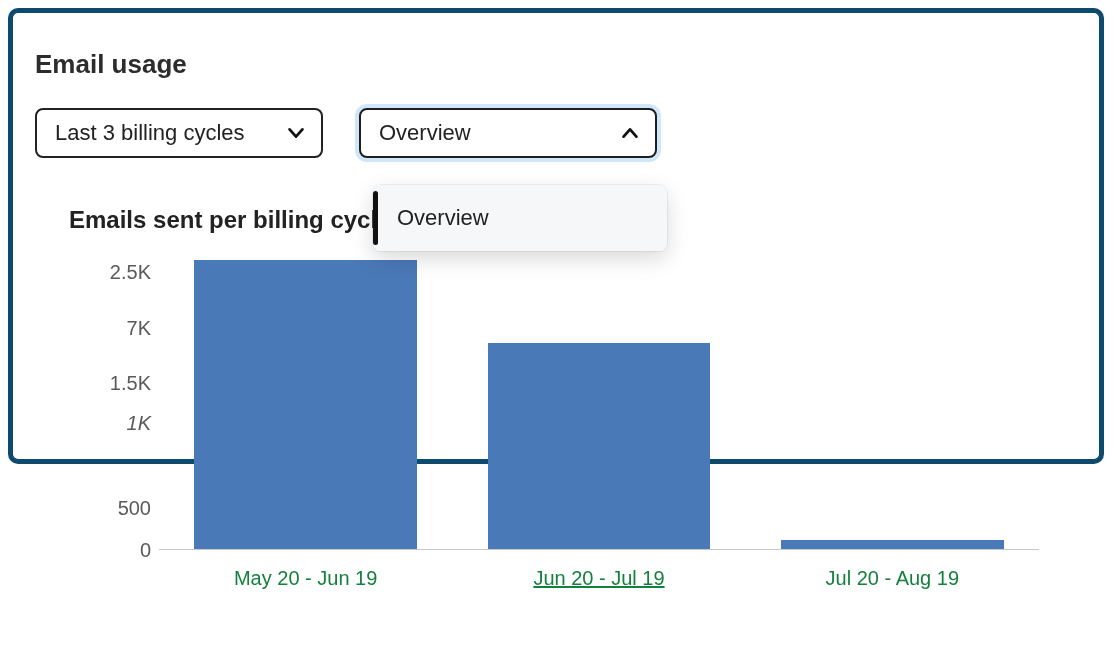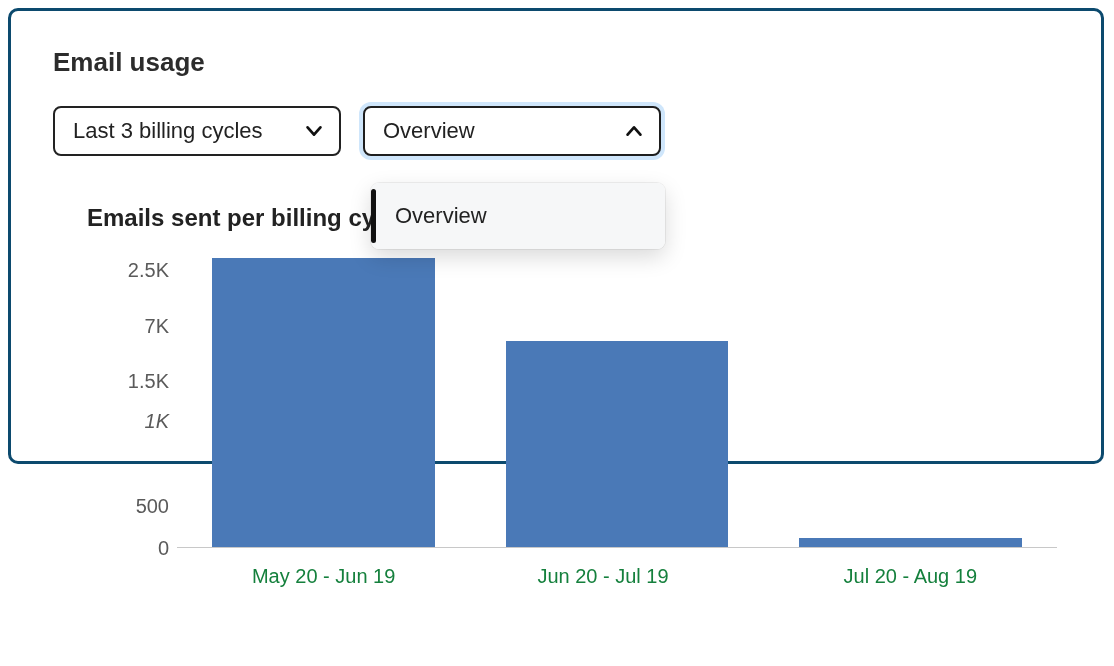--- a/index.html
+++ b/index.html
@@ -10,33 +10,33 @@
     height: 666px;
     font-family: -apple-system, BlinkMacSystemFont, "Segoe UI", Helvetica, Arial, sans-serif;
     background: #fff;
     color: #222;
   }
   .card {
     position: relative;
     margin: 8px;
     width: 1096px;
     height: 456px;
-    border: 3px solid #0c4a6e;
+    border: 5px solid #0c4a6e;
     border-radius: 10px;
-    padding: 28px 40px 0 36px;
+    padding: 28px 40px 0 16px;
   }
   .title {
     font-size: 26px;
     font-weight: 700;
     color: #2c2c2c;
     margin: 8px 0 28px 6px;
   }
   .controls {
     display: flex;
-    gap: 22px;
+    gap: 36px;
     margin-left: 6px;
   }
   .select {
     display: flex;
     align-items: center;
     justify-content: space-between;
     height: 50px;
     border: 2px solid #222;
     border-radius: 8px;
     padding: 0 14px 0 18px;
@@ -170,16 +170,16 @@
         <div class="bar" style="left: 328.533px; width: 222.933px; height: 205.556px; background: rgb(74, 121, 183);"></div>
         <div class="bar" style="left: 621.867px; width: 222.933px; height: 8.88889px; background: rgb(74, 121, 183);"></div>
       </div>
   <div class="ytick" style="top: 300px;">0</div>
       <div class="ytick" style="top: 258px;">500</div>
       <div class="ytick" style="top: 173px; font-style: italic;">1K</div>
       <div class="ytick" style="top: 133.333px;">1.5K</div>
       <div class="ytick" style="top: 77.7778px;">7K</div>
       <div class="ytick" style="top: 22.2222px; text-align: right;">2.5K</div>
       <div class="xlabel" style="left: 236.667px;">May 20 - Jun 19</div>
-      <div class="xlabel" style="left: 516px;">Jun 20 - Jul 19</div>
+      <div class="xlabel" style="left: 530px; text-decoration: underline;">Jun 20 - Jul 19</div>
       <div class="xlabel" style="left: 823.333px;">Jul 20 - Aug 19</div>
     </div>
 </div>
 
 </body></html>

